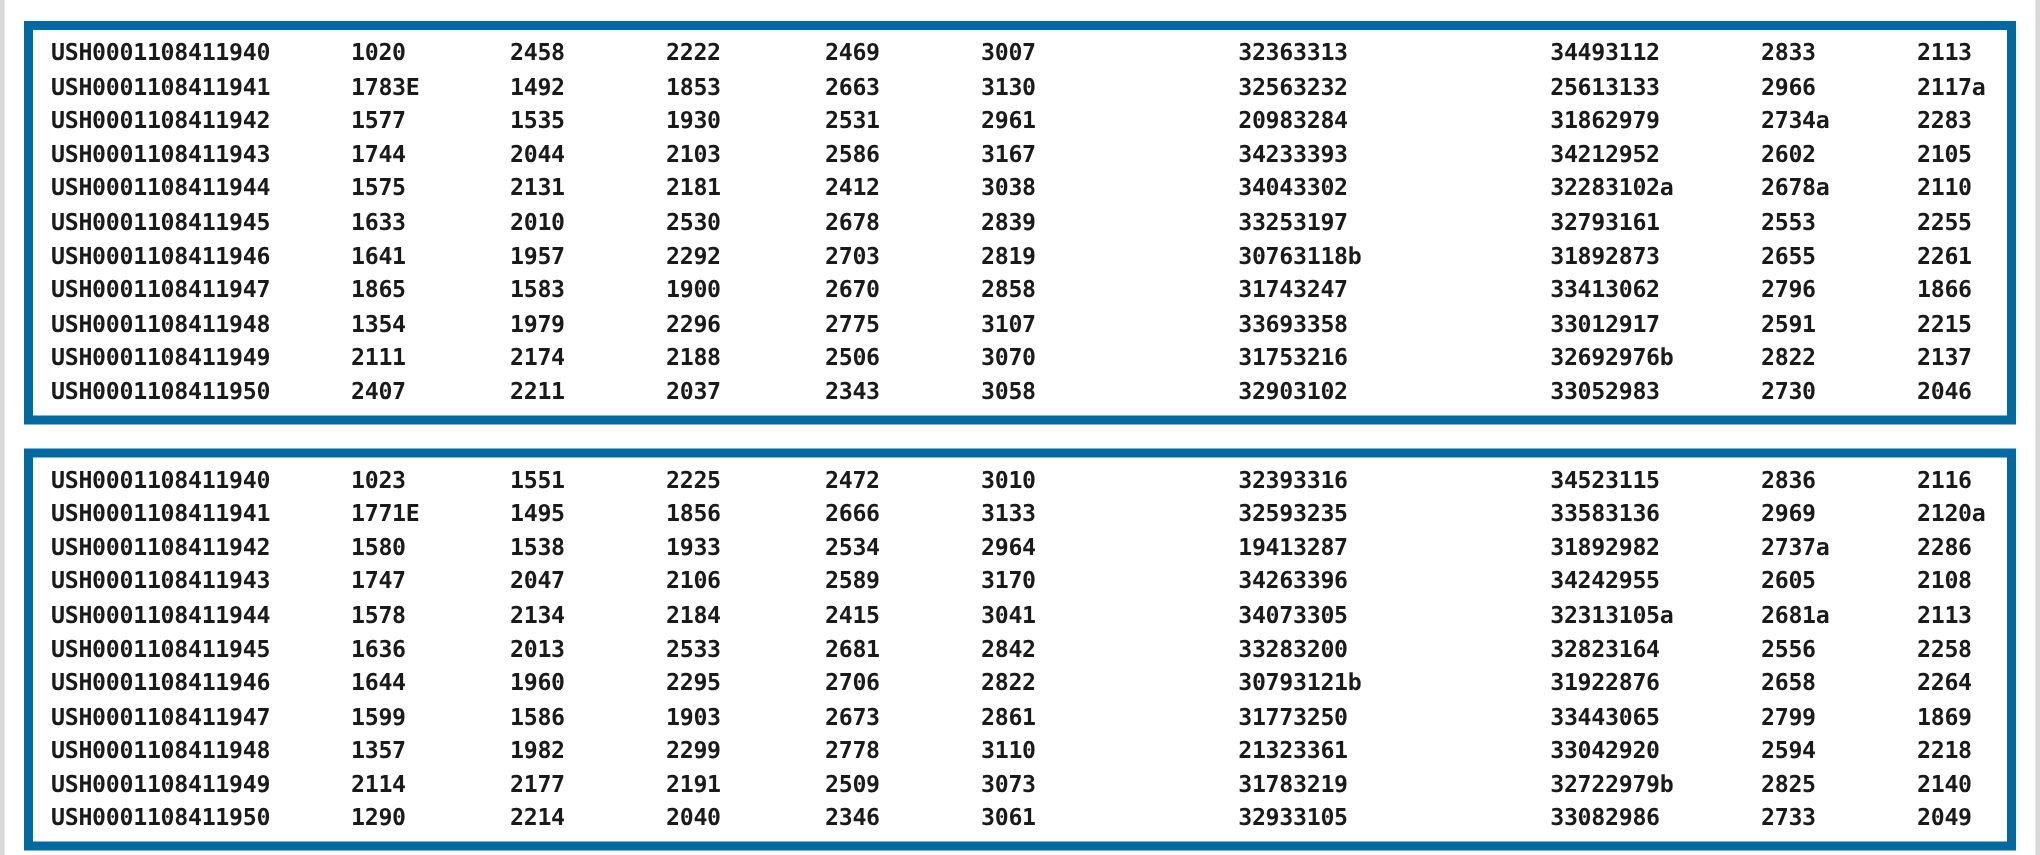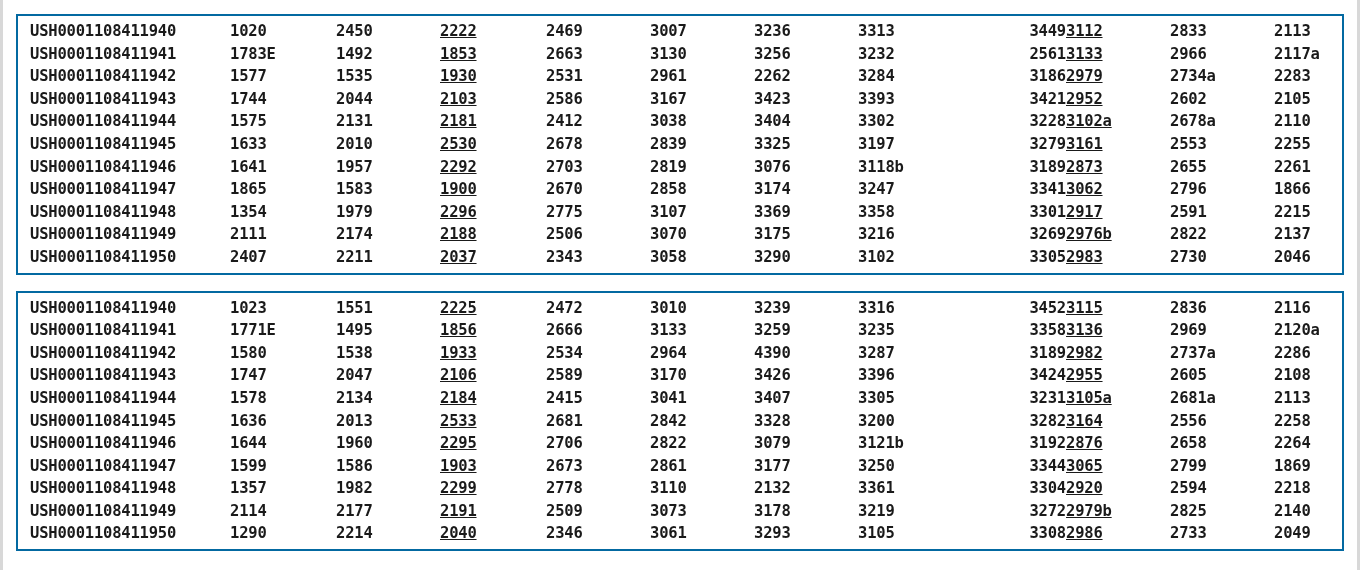--- a/index.html
+++ b/index.html
@@ -17,21 +17,21 @@
     width: 1360px;
     height: 570px;
     background: #ffffff;
     box-sizing: border-box;
     padding: 14px 16px 10px 16px;
     display: flex;
     flex-direction: column;
     gap: 16px;
   }
   .table-block {
-    border: 2px solid #0369a1;
+    border: 6px solid #0369a1;
     background: #ffffff;
     box-sizing: border-box;
     padding: 4px 0px 4px 0px;
   }
   table {
     border-collapse: collapse;
     width: 100%;
     table-layout: fixed;
   }
   td {
@@ -41,27 +41,27 @@
     color: #1a1a1a;
     font-weight: 700;
     letter-spacing: -0.2px;
     white-space: nowrap;
     padding: 0;
     text-align: left;
   }
   td.c0 { width: 200px; padding-left: 12px; }
   td.c1 { width: 106px; }
   td.c2 { width: 104px; }
-  td.c3 { width: 106px; text-decoration: underline; }
+  td.c3 { width: 106px; }
   td.c4 { width: 104px; }
   td.c5 { width: 104px; margin-left: 48px; }
-  td.c6 { width: 104px; }
+  td.c6 { width: 104px; text-align: right; }
   td.c7 { width: 104px; }
   td.c8 { width: 104px; text-align: right; }
-  td.c9 { width: 104px; text-decoration: underline; }
+  td.c9 { width: 104px; }
   td.c10 { width: 104px; }
   td.c11 { width: 96px; }
   .edge-left, .edge-right {
     position: absolute;
     top: 0;
     width: 3px;
     height: 570px;
     background: #d8d8d8;
   }
   .edge-left { left: 0; }
@@ -74,21 +74,21 @@
 <div class="wrap">
   <div class="edge-left"></div>
   <div class="edge-right"></div>
   <div class="page">
     <div class="table-block">
       <table>
         <tbody id="tbody-0">
             <tr>
               <td class="c0">USH0001108411940</td>
               <td class="c1">1020</td>
-              <td class="c2">2450</td>
+              <td class="c2">2458</td>
               <td class="c3">2222</td>
               <td class="c4">2469</td>
               <td class="c5">3007</td>
               <td class="c6">3236</td>
               <td class="c7">3313</td>
               <td class="c8">3449</td>
               <td class="c9">3112</td>
               <td class="c10">2833</td>
               <td class="c11">2113</td>
             </tr>
@@ -106,21 +106,21 @@
               <td class="c10">2966</td>
               <td class="c11">2117a</td>
             </tr>
             <tr>
               <td class="c0">USH0001108411942</td>
               <td class="c1">1577</td>
               <td class="c2">1535</td>
               <td class="c3">1930</td>
               <td class="c4">2531</td>
               <td class="c5">2961</td>
-              <td class="c6">2262</td>
+              <td class="c6">2098</td>
               <td class="c7">3284</td>
               <td class="c8">3186</td>
               <td class="c9">2979</td>
               <td class="c10">2734a</td>
               <td class="c11">2283</td>
             </tr>
             <tr>
               <td class="c0">USH0001108411943</td>
               <td class="c1">1744</td>
               <td class="c2">2044</td>
@@ -266,21 +266,21 @@
               <td class="c10">2969</td>
               <td class="c11">2120a</td>
             </tr>
             <tr>
               <td class="c0">USH0001108411942</td>
               <td class="c1">1580</td>
               <td class="c2">1538</td>
               <td class="c3">1933</td>
               <td class="c4">2534</td>
               <td class="c5">2964</td>
-              <td class="c6">4390</td>
+              <td class="c6">1941</td>
               <td class="c7">3287</td>
               <td class="c8">3189</td>
               <td class="c9">2982</td>
               <td class="c10">2737a</td>
               <td class="c11">2286</td>
             </tr>
             <tr>
               <td class="c0">USH0001108411943</td>
               <td class="c1">1747</td>
               <td class="c2">2047</td>

